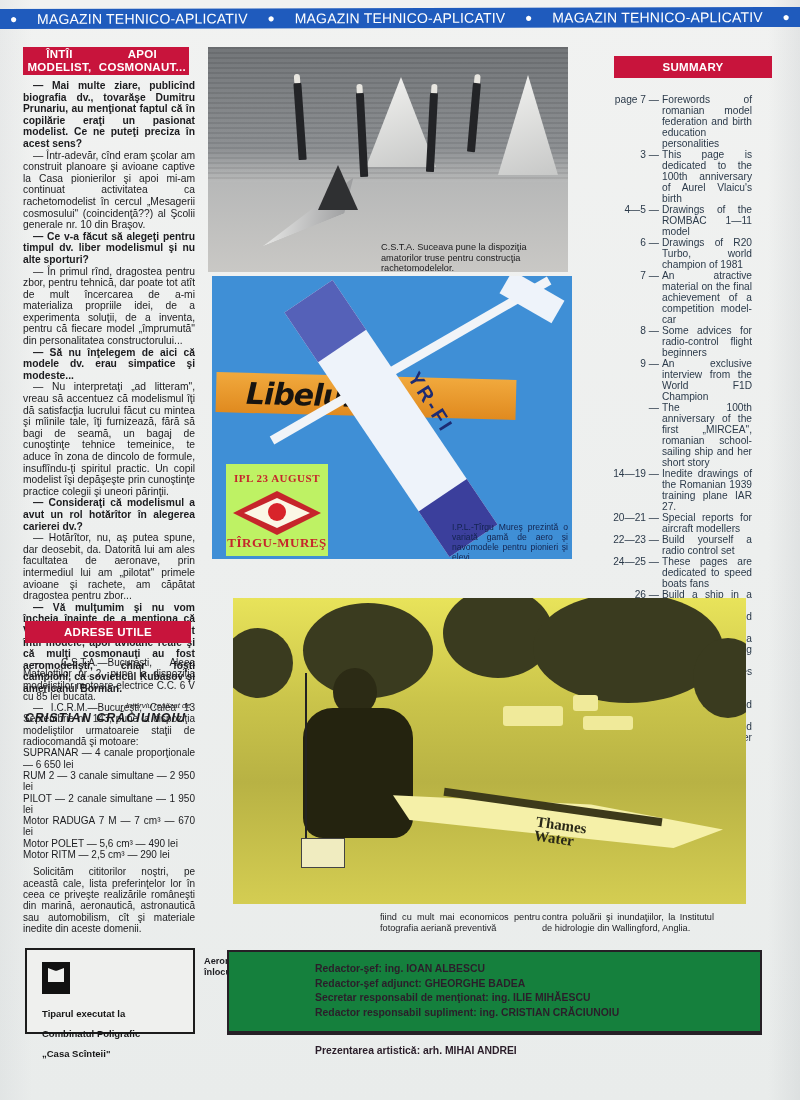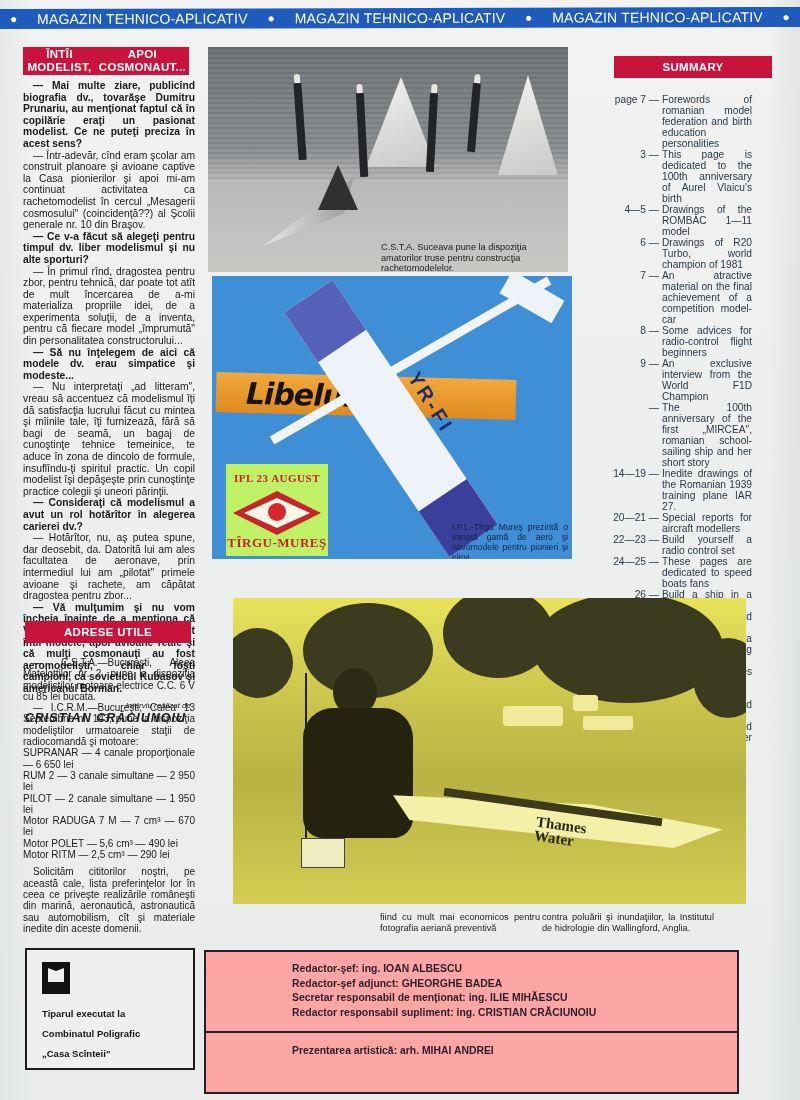--- a/index.html
+++ b/index.html
@@ -151,30 +151,30 @@
   .caption3 { position: absolute; font-size: 9.2px; line-height: 10.5px; color: #1d1d22; text-align: justify; }
 
   
   .summary { left: 590px; top: 94px; width: 210px; font-size: 10.2px; line-height: 11px; color: #2b3a4a; }
   .sum-row { display: flex; }
   .sum-num { width: 72px; text-align: right; white-space: nowrap; padding-right: 3px; }
   .sum-txt { flex: 1; text-align: justify; padding-right: 48px; }
 
   
   .printer-box {
-    left: 25px; top: 948px; width: 170px; height: 122px;
+    left: 25px; top: 948px; width: 170px; height: 86px;
     border: 2px solid #1c1c1c; background: #eff0ee;
   }
   .printer-box .logo { position:absolute; left:15px; top:12px; width:28px; height:32px; background:#111; }
   .printer-box .logo::after { content:""; position:absolute; left:6px; top:6px; width:16px; height:14px; background:#eff0ee; clip-path: polygon(0 0, 45% 20%, 55% 20%, 100% 0, 100% 100%, 0 100%); }
   .printer-box .line { position:absolute; left:15px; font-size:9.5px; font-weight:bold; color:#161616; }
 
   .credits-box {
-    left: 204px; top: 950px; width: 535px; height: 144px;
-    background: #fca5a5; border: 2px solid #262026;
+    left: 227px; top: 950px; width: 535px; height: 85px;
+    background: #15803d; border: 2px solid #262026;
   }
   .credits-box .divider { position:absolute; left:0; right:0; top:79px; height:2px; background:#262026; }
   .credits-box .names { position:absolute; left:86px; top:10px; font-size:10.4px; line-height:14.5px; font-weight:bold; color:#2b1e2a; }
   .credits-box .art { position:absolute; left:86px; top:93px; font-size:10.4px; font-weight:bold; color:#2b1e2a; }
 </style>
 </head>
 <body>
 
 <div class="paper-tex"></div>
 

